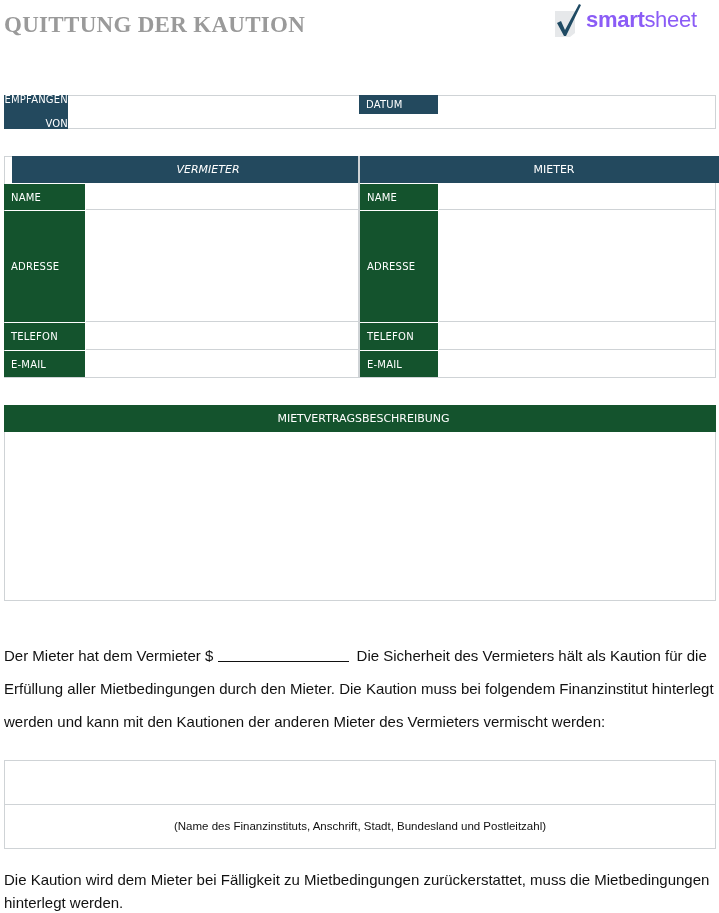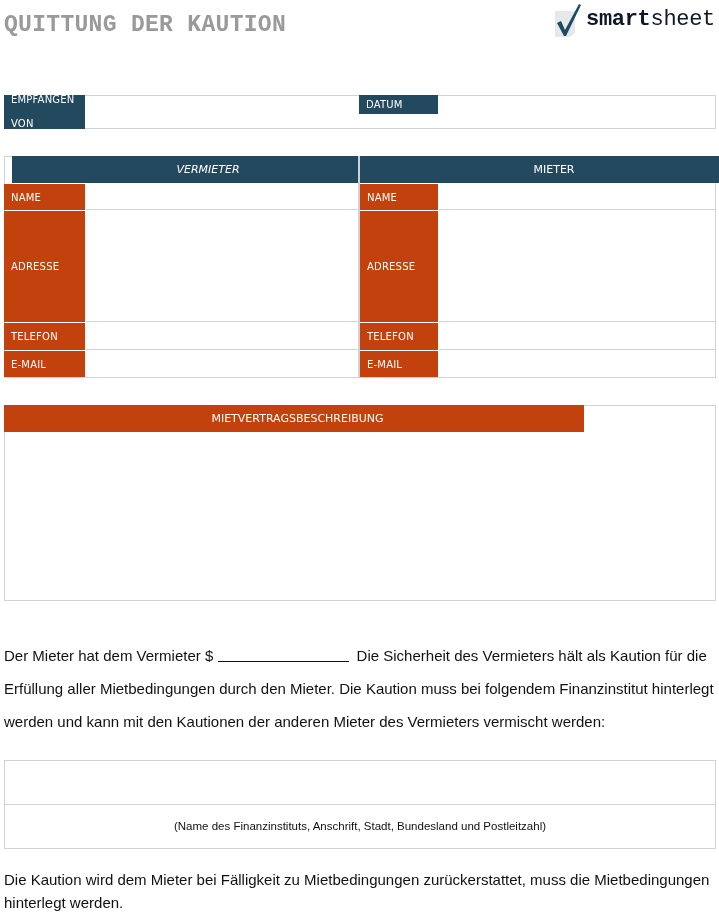--- a/index.html
+++ b/index.html
@@ -1,39 +1,39 @@
 <!DOCTYPE html>
 <html><head>
 <meta charset="utf-8">
 <style>
   * { box-sizing: border-box; margin: 0; padding: 0; }
   html, body { width: 719px; height: 913px; background: #ffffff; overflow: hidden; }
   body { position: relative; font-family: "Liberation Sans", sans-serif; color: #111; }
 
   .title {
     position: absolute; left: 4px; top: 12px;
-    font-family: Liberation Mono, monospace; font-weight: bold;
+    font-family: Liberation Serif, serif; font-weight: bold;
     font-size: 23px; color: #9a9a9a; letter-spacing: 0.3px;
   }
 
   .logo { position: absolute; left: 553px; top: 2px; height: 36px; display: flex; align-items: center; }
   .logo-mark { width: 30px; height: 34px; position: relative; }
   .logo-text {
-    font-family: Liberation Mono, monospace; font-size: 22px; color: #0f172a;
+    font-family: Liberation Sans, sans-serif; font-size: 22px; color: #8b5cf6;
     margin-left: 3px; letter-spacing: -0.3px; line-height: 34px;
   }
   .logo-text b { font-weight: bold; }
 
   .lbl {
     color: #ffffff; font-family: "DejaVu Sans", sans-serif;
     font-size: 10px; letter-spacing: 0.2px;
     display: flex; align-items: center; padding-left: 7px;
   }
   .dark { background: #23495e; }
-  .mid { background: #c2410c; }
+  .mid { background: #14532d; }
 
   .cell { position: absolute; }
   .box { position: absolute; border: 1px solid #cfd3d6; background: #fff; }
 
   .hdr {
     position: absolute; color: #fff; font-family: "DejaVu Sans", sans-serif;
     font-size: 11px; display: flex; align-items: center; justify-content: center;
   }
 
   .para {
@@ -51,21 +51,21 @@
   <div class="logo-mark">
     <svg width="30" height="34" viewBox="0 0 30 34">
       <path d="M2 8 L22 8 L22 30 L17 34 L2 34 Z" fill="#e6e8ea"></path>
       <path d="M4 20 L8 18 L12 27 L26 1 L28 2 L13 33 L11 33 Z" fill="#1f4a63"></path>
     </svg>
   </div>
   <div class="logo-text"><b>smart</b><span>sheet</span></div>
 </div>
 
 <div class="box" style="left:4px; top:95px; width:712px; height:34px;"></div>
-<div class="cell lbl dark" style="left:4px; top:95px; width:81px; height:34px; flex-direction:column; align-items:flex-start; justify-content:center; line-height:16px;gap:8px;">
+<div class="cell lbl dark" style="left:4px; top:95px; width:64px; height:34px; flex-direction:column; align-items:flex-end; justify-content:center; line-height:16px;gap:8px;">
   <span>EMPFANGEN</span>
   <span>VON</span>
 </div>
 <div class="cell" style="left:86px; top:96px; width:272px; height:32px;"></div>
 <div class="cell lbl dark" style="left:359px; top:95px; width:79px; height:19px;">DATUM</div>
 <div class="cell" style="left:439px; top:96px; width:276px; height:32px;"></div>
 
 <div class="box" style="left:4px; top:156px; width:712px; height:222px;"></div>
 <div class="hdr dark" style="left:12px; top:156px; width:392px; height:27px;font-style:italic;">VERMIETER</div>
 <div class="hdr dark" style="left:376px; top:156px; width:356px; height:27px;">MIETER</div>
@@ -83,21 +83,21 @@
 <div class="cell lbl mid" style="left:360px; top:184px; width:78px; height:26px;">NAME</div>
 <div class="cell" style="left:439px; top:184px; width:276px; height:26px; border-bottom:1px solid #cfd3d6;"></div>
 <div class="cell lbl mid" style="left:360px; top:211px; width:78px; height:111px;">ADRESSE</div>
 <div class="cell" style="left:439px; top:211px; width:276px; height:111px; border-bottom:1px solid #cfd3d6;"></div>
 <div class="cell lbl mid" style="left:360px; top:323px; width:78px; height:27px;">TELEFON</div>
 <div class="cell" style="left:439px; top:323px; width:276px; height:27px; border-bottom:1px solid #cfd3d6;"></div>
 <div class="cell lbl mid" style="left:360px; top:351px; width:78px; height:26px;">E-MAIL</div>
 <div class="cell" style="left:439px; top:351px; width:276px; height:26px;"></div>
 
 <div class="box" style="left:4px; top:405px; width:712px; height:196px;"></div>
-<div class="hdr mid" style="left:4px; top:405px; width:580px; height:27px;padding-left:7px;">MIETVERTRAGSBESCHREIBUNG</div>
+<div class="hdr mid" style="left:4px; top:405px; width:712px; height:27px;padding-left:7px;">MIETVERTRAGSBESCHREIBUNG</div>
 <div class="cell" style="left:5px; top:433px; width:710px; height:167px;"></div>
 
 <div class="para" style="top:647px;">
   <span>Der Mieter hat dem Vermieter $</span>
   <span class="blank"></span>
   <span>Die Sicherheit des Vermieters hält als Kaution für die</span>
 </div>
 <div class="para" style="top:680px;">Erfüllung aller Mietbedingungen durch den Mieter. Die Kaution muss bei folgendem Finanzinstitut hinterlegt</div>
 <div class="para" style="top:713px;">werden und kann mit den Kautionen der anderen Mieter des Vermieters vermischt werden:</div>
 

